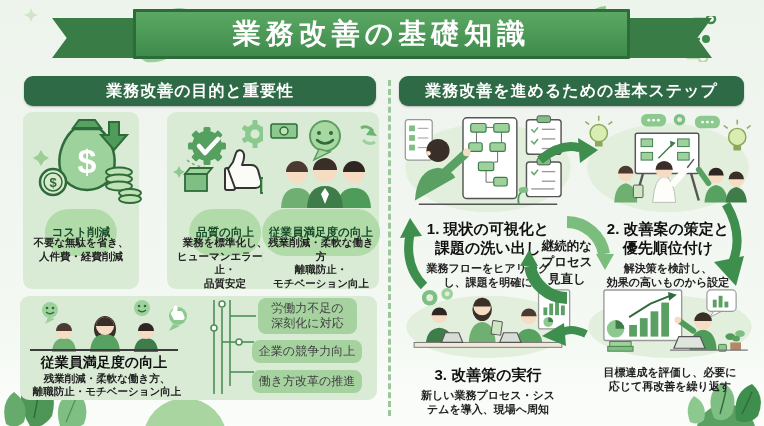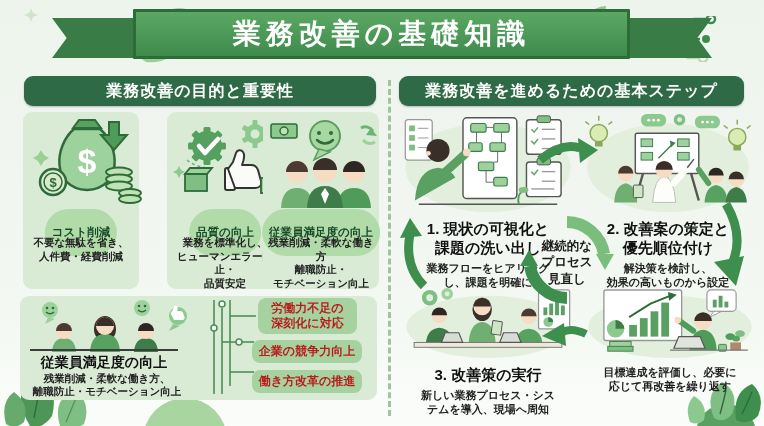--- a/index.html
+++ b/index.html
@@ -32,21 +32,21 @@
   .card .desc{position:absolute;top:124px;left:3px;right:3px;text-align:center;font-size:10.5px;
       font-weight:bold;color:#222;line-height:1.3;}
 
   
   .bottom-box{position:absolute;left:20px;top:296px;width:357px;height:104px;background:#d9ebd5;border-radius:9px;z-index:2;}
   .ben-ill{position:absolute;left:30px;top:300px;width:165px;height:52px;z-index:3;}
   .ben-title{position:absolute;left:30px;top:349px;width:148px;border-top:2px solid #3c3c3c;padding-top:3px;
       text-align:center;font-size:14px;font-weight:bold;color:#111;z-index:3;}
   .ben-desc{position:absolute;left:12px;top:372px;width:190px;text-align:center;font-size:10.5px;
       font-weight:bold;color:#222;line-height:1.25;z-index:3;}
-  .bpill{position:absolute;background:#a6d2a0;border-radius:8px;color:#b91c1c;font-weight:bold;z-index:3;
+  .bpill{position:absolute;background:#a6d2a0;border-radius:8px;color:#404040;font-weight:normal;z-index:3;
       display:flex;align-items:center;justify-content:center;text-align:center;line-height:1.25;}
   .bpill1{left:258px;top:298px;width:99px;height:36px;font-size:12px;}
   .bpill2{left:252px;top:340px;width:110px;height:23px;font-size:12px;}
   .bpill3{left:252px;top:370px;width:110px;height:23px;font-size:12px;}
 
   
   .divider{position:absolute;left:388px;top:80px;height:336px;width:0;border-left:3px dashed #9dc79b;z-index:2;}
 
   
   .step{position:absolute;z-index:2;text-align:center;}

